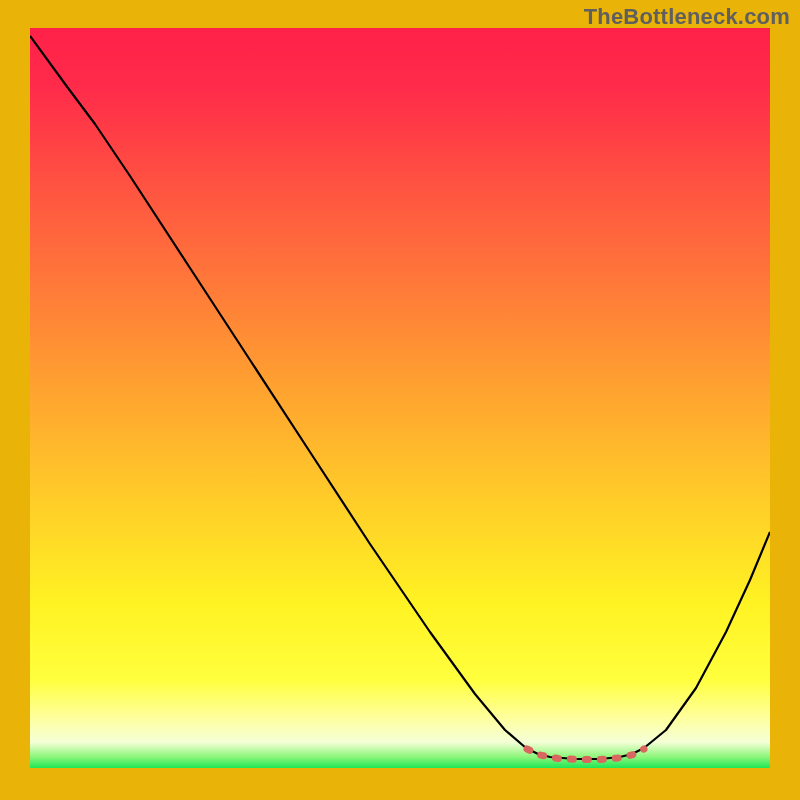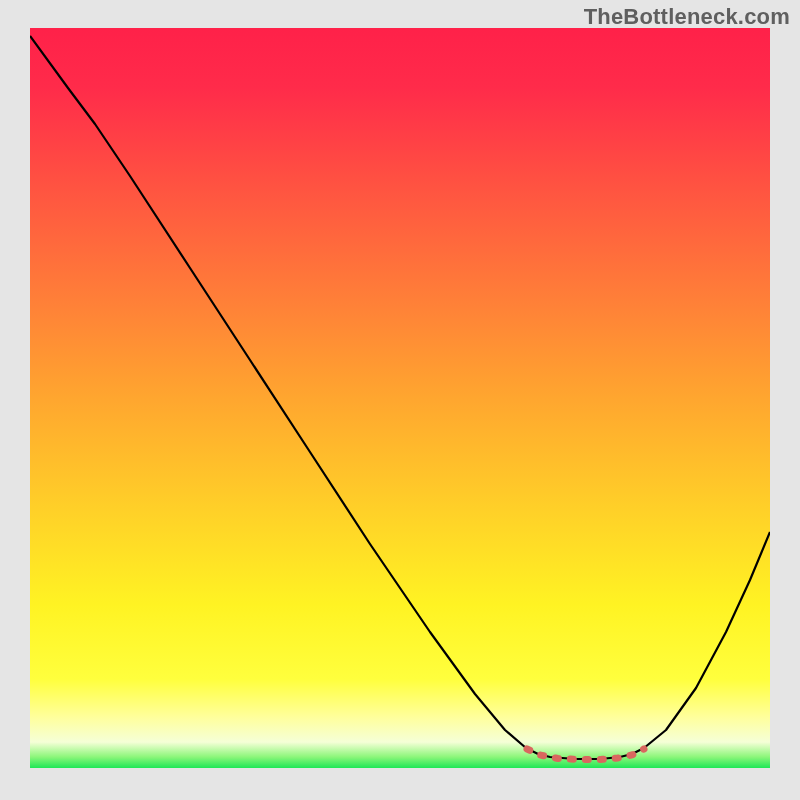--- a/index.html
+++ b/index.html
@@ -8,21 +8,21 @@
     width: 800px;
     height: 800px;
     background: #000;
     font-family: Arial, Helvetica, sans-serif;
     overflow: hidden;
   }
   .outer {
     position: relative;
     width: 800px;
     height: 800px;
-    background: #e5e5e5;
+    background: #eab308;
   }
   .watermark {
     position: absolute;
     top: 4px;
     right: 10px;
     color: #5f5f5f;
     font-size: 22px;
     font-weight: 600;
     letter-spacing: 0.2px;
     z-index: 10;

